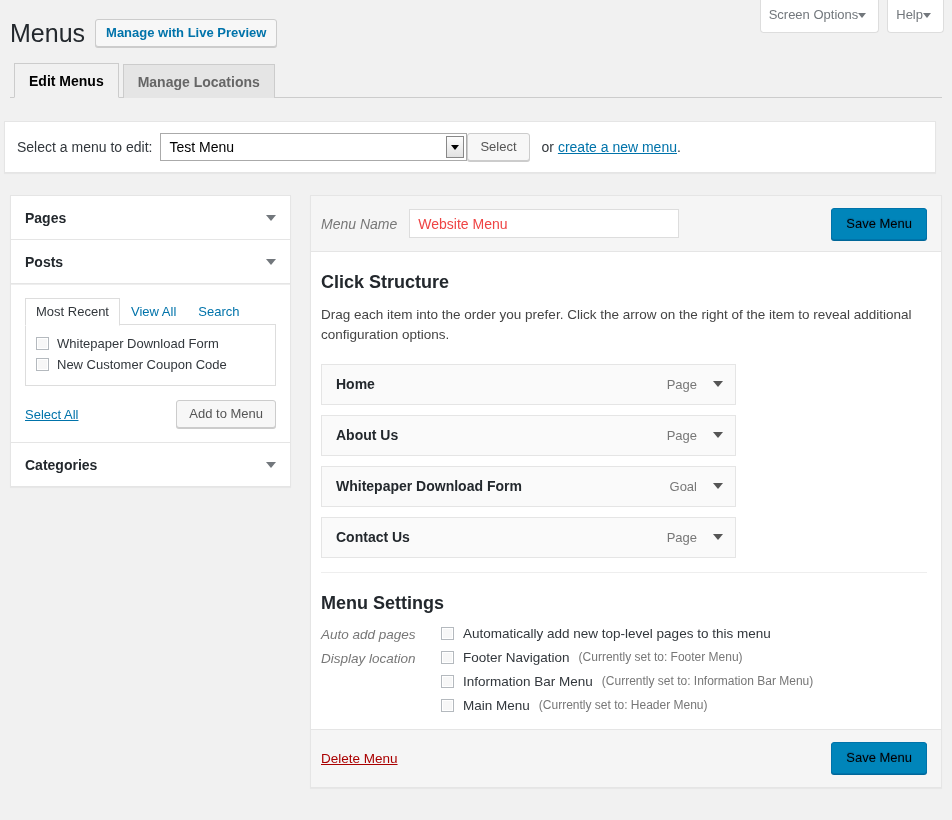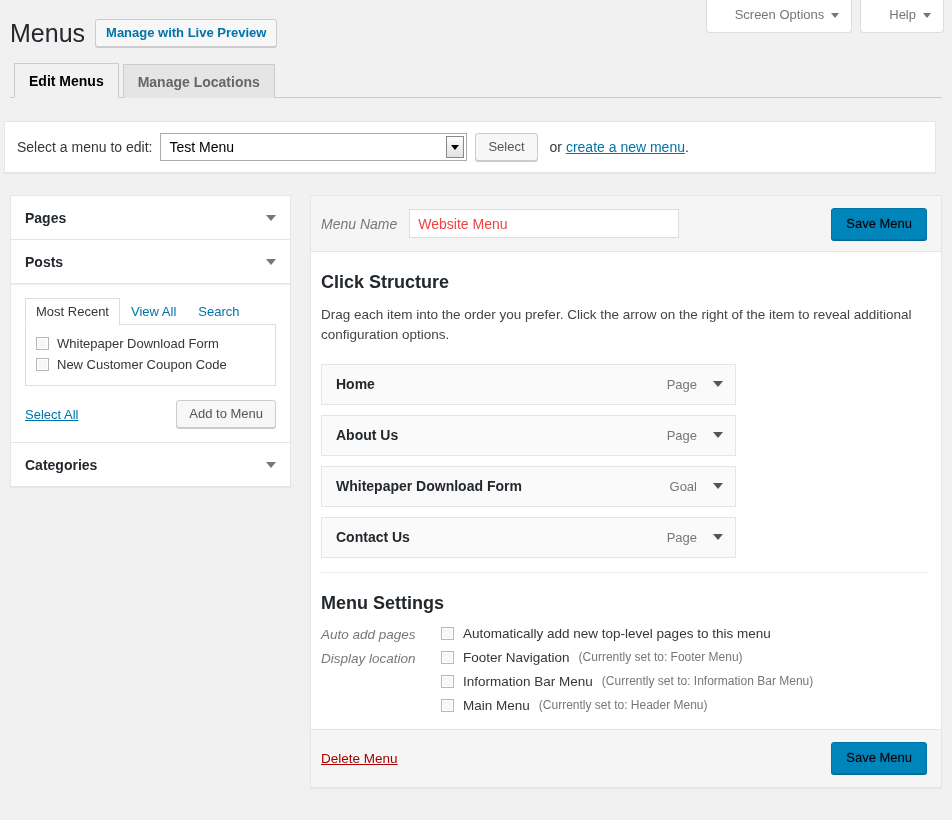--- a/index.html
+++ b/index.html
@@ -18,24 +18,24 @@
     position: absolute; top: 0; right: 8px;
     display: flex; gap: 8px;
   }
   .topbtn {
     background: #fff;
     border: 1px solid #ddd;
     border-top: none;
     border-radius: 0 0 4px 4px;
     color: #72777c;
     font-size: 13px;
-    padding: 7px 12px 8px 28px;
+    padding: 7px 12px 8px 8px;
     line-height: 1.3;
     cursor: pointer;
-    display: flex; align-items: center; gap: 7px;
+    display: flex; align-items: center; gap: 0;
   }
   .caret-sm {
     width: 0; height: 0;
     border-left: 4px solid transparent;
     border-right: 4px solid transparent;
     border-top: 5px solid #72777c;
     display: inline-block;
   }
 
   
@@ -130,21 +130,21 @@
   .btn-gray {
     background: #f7f7f7;
     border: 1px solid #ccc;
     border-radius: 3px;
     color: #555;
     font-size: 13px;
     padding: 5px 12px 6px 12px;
     cursor: pointer;
     box-shadow: 0 1px 0 #ccc;
   }
-  .selectbar .btn-gray { margin-left: 8px; }
+  .selectbar .btn-gray { }
   .selectbar .tail { margin-left: 12px; }
   a.link { color: #0073aa; text-decoration: underline; cursor: pointer; }
 
   
   .leftcol {
     position: absolute; left: 10px; top: 195px;
     width: 281px;
   }
   .panel {
     background: #fff;

